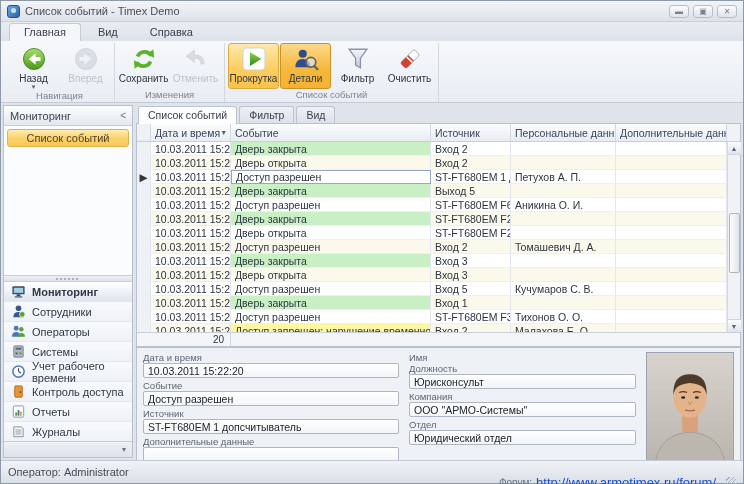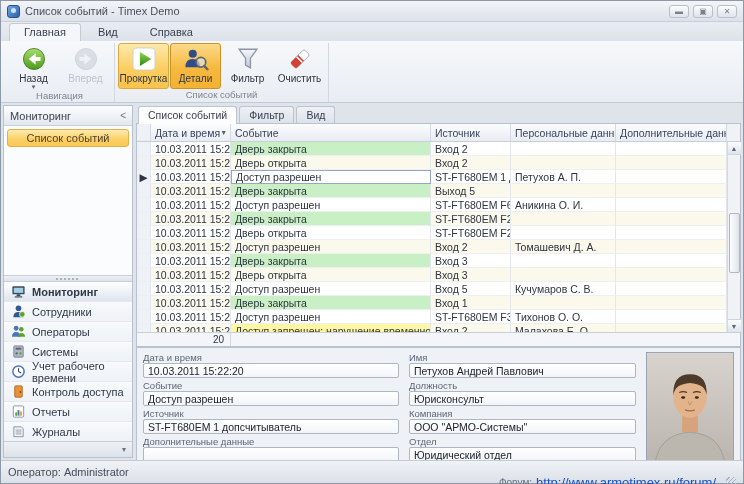--- a/index.html
+++ b/index.html
@@ -165,20 +165,44 @@
                 <path d="M14 9 L22.5 16 L14 23 L14 18.5 L8 18.5 L8 13.5 L14 13.5 Z" fill="#eef0f3"></path>
               </svg>
             </div>
             <div class="rlabel">Вперед</div>
           </div>
         </div>
         <div class="rcap">Навигация</div>
       </div>
       <div class="rgroup">
         <div class="rbtns">
+          <div class="rbtn">
+            <div class="ricon">
+              <svg viewBox="0 0 32 32">
+                <path d="M8 13 A9.5 9.5 0 0 1 25 12" fill="none" stroke="#5ab32a" stroke-width="4.5"></path>
+                <polygon points="27.5,4 28.5,14.5 19.5,10" fill="#5ab32a"></polygon>
+                <path d="M24 19 A9.5 9.5 0 0 1 7 20" fill="none" stroke="#5ab32a" stroke-width="4.5"></path>
+                <polygon points="4.5,28 3.5,17.5 12.5,22" fill="#5ab32a"></polygon>
+              </svg>
+            </div>
+            <div class="rlabel">Сохранить</div>
+          </div>
+          <div class="rbtn disabled">
+            <div class="ricon">
+              <svg viewBox="0 0 32 32">
+                <path d="M26 22 Q26 11 14 11 L14 5 L4 12.5 L14 20 L14 15 Q22 15 22 22 Z" fill="#bfc5ce" stroke="#a7aeb9"></path>
+              </svg>
+            </div>
+            <div class="rlabel">Отменить</div>
+          </div>
+        </div>
+        <div class="rcap">Изменения</div>
+      </div>
+      <div class="rgroup">
+        <div class="rbtns">
           <div class="rbtn toggled">
             <div class="ricon">
               <svg viewBox="0 0 32 32">
                 <defs>
                   <linearGradient id="gp" x1="0" y1="0" x2="0" y2="1">
                     <stop offset="0" stop-color="#8ed44e"></stop>
                     <stop offset="1" stop-color="#2f8a10"></stop>
                   </linearGradient>
                 </defs>
                 <rect x="2.5" y="2.5" width="27" height="27" rx="5" fill="#fff" stroke="#c4ccd7"></rect>
@@ -487,21 +511,20 @@
             <div class="dfield">10.03.2011 15:22:20</div>
             <div class="dlabel">Событие</div>
             <div class="dfield">Доступ разрешен</div>
             <div class="dlabel">Источник</div>
             <div class="dfield">ST-FT680EM 1 допсчитыватель</div>
             <div class="dlabel">Дополнительные данные</div>
             <div class="dfield"></div>
           </div>
         <div class="dcol right" id="details-right">
             <div class="dlabel">Имя</div>
-            <div class="dfield">Петухов Андрей Павлович</div>
             <div class="dlabel">Должность</div>
             <div class="dfield">Юрисконсульт</div>
             <div class="dlabel">Компания</div>
             <div class="dfield">ООО "АРМО-Системы"</div>
             <div class="dlabel">Отдел</div>
             <div class="dfield">Юридический отдел</div>
           </div>
         <div class="photo">
           <svg viewBox="0 0 88 116" preserveAspectRatio="none">
             <defs>

